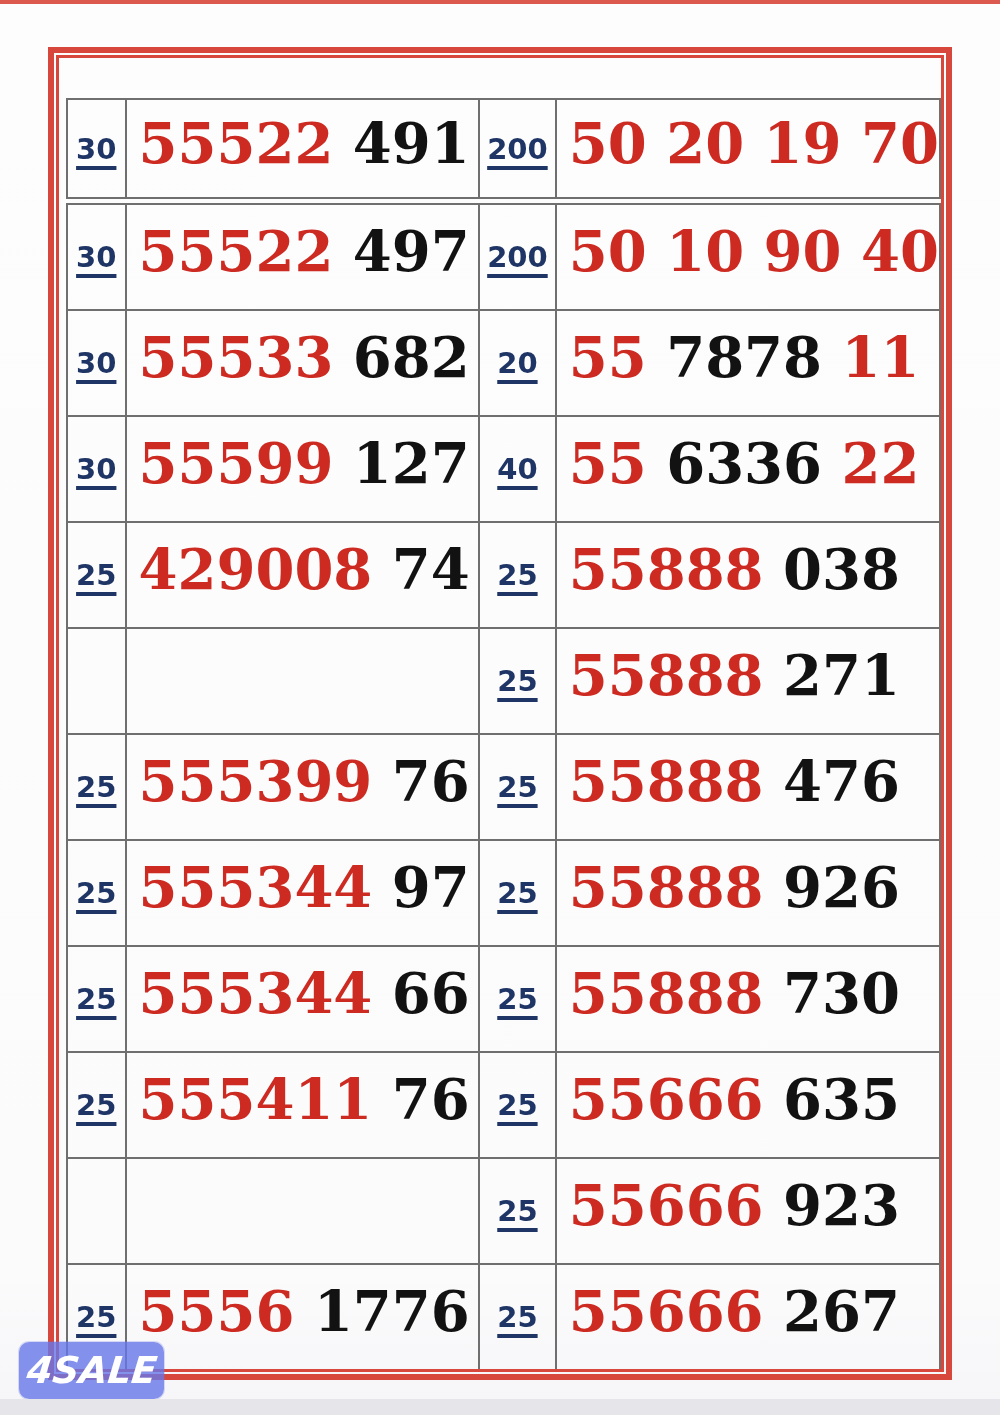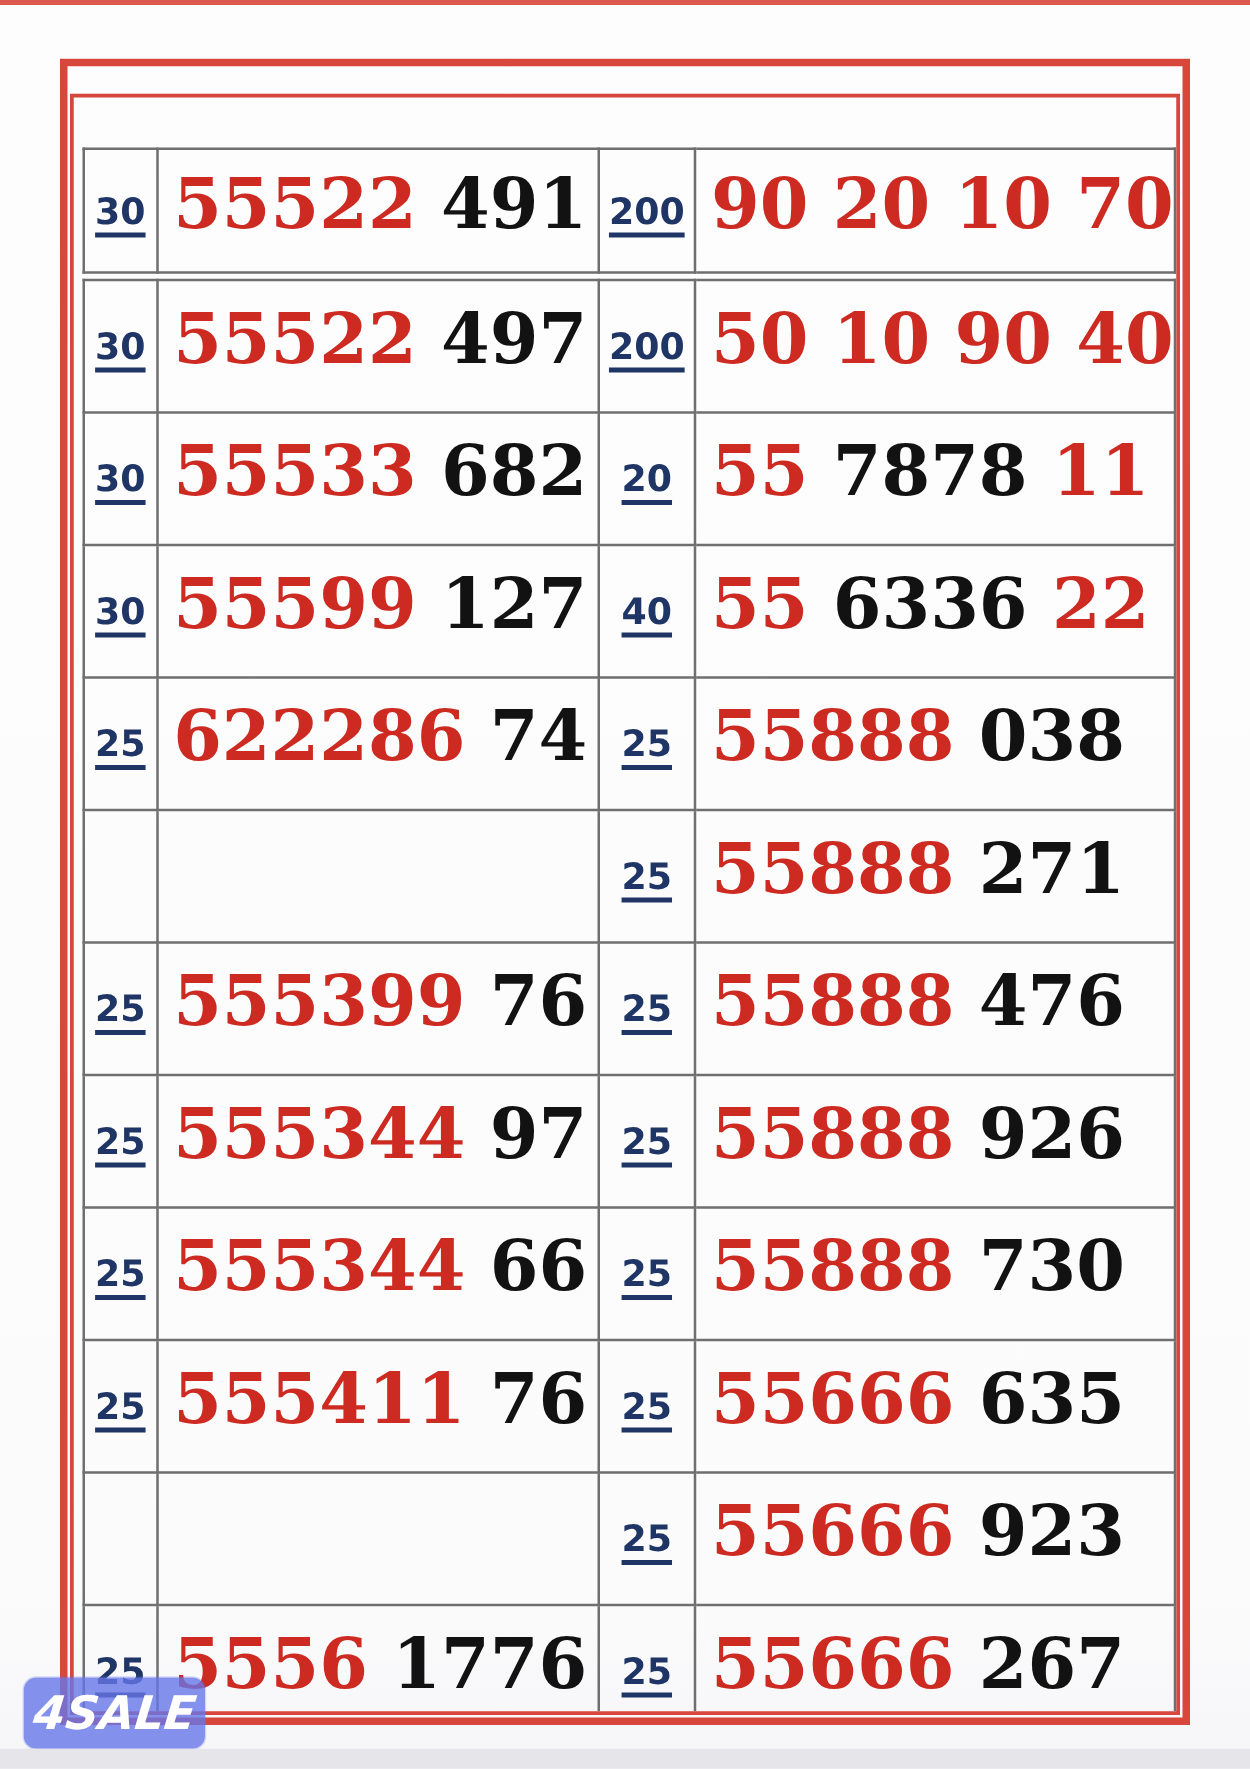--- a/index.html
+++ b/index.html
@@ -29,21 +29,20 @@
     background:#e6e6ea;
   }
   .frame{
     position:absolute;left:48px;top:47px;right:48px;bottom:35px;
     border:6px solid var(--frame-red);
   }
   .frame-inner{
     position:absolute;inset:2px;
     border:3px solid var(--frame-red);
     overflow:hidden;
-    margin-top:20px;
   }
   .vip-table{
     border-collapse:collapse;
     table-layout:fixed;
     margin-left:7px;
   }
   .vip-table.top{margin-top:40px;}
   .table-gap{height:4px;}
   .vip-table td{
     border:2px solid var(--grid);
@@ -107,21 +106,21 @@
           <col style="width:66px">
             <col style="width:358px">
             <col style="width:83px">
             <col style="width:368px">
         </colgroup>
         <tbody id="tbody-top">
             <tr>
               <td class="price"><span class="price-text">30</span></td>
               <td class="num"><span class="seg red">55522 </span><span class="seg black">491</span></td>
               <td class="price"><span class="price-text">200</span></td>
-              <td class="num"><span class="seg red">90 20 10 70</span></td>
+              <td class="num"><span class="seg red">50 20 19 70</span></td>
             </tr>
           </tbody>
       </table>
 
       <div class="table-gap"></div>
 
       <table class="vip-table main">
         <colgroup>
           <col style="width:66px">
             <col style="width:358px">
@@ -142,21 +141,21 @@
               <td class="num"><span class="seg red">55 </span><span class="seg black">7878</span><span class="seg red"> 11</span></td>
             </tr>
             <tr>
               <td class="price"><span class="price-text">30</span></td>
               <td class="num"><span class="seg red">55599 </span><span class="seg black">127</span></td>
               <td class="price"><span class="price-text">40</span></td>
               <td class="num"><span class="seg red">55 </span><span class="seg black">6336</span><span class="seg red"> 22</span></td>
             </tr>
             <tr>
               <td class="price"><span class="price-text">25</span></td>
-              <td class="num"><span class="seg red">622286 </span><span class="seg black">74</span></td>
+              <td class="num"><span class="seg red">429008 </span><span class="seg black">74</span></td>
               <td class="price"><span class="price-text">25</span></td>
               <td class="num"><span class="seg red">55888 </span><span class="seg black">038</span></td>
             </tr>
             <tr>
               <td class="price"></td>
               <td class="num"></td>
               <td class="price"><span class="price-text">25</span></td>
               <td class="num"><span class="seg red">55888 </span><span class="seg black">271</span></td>
             </tr>
             <tr>

